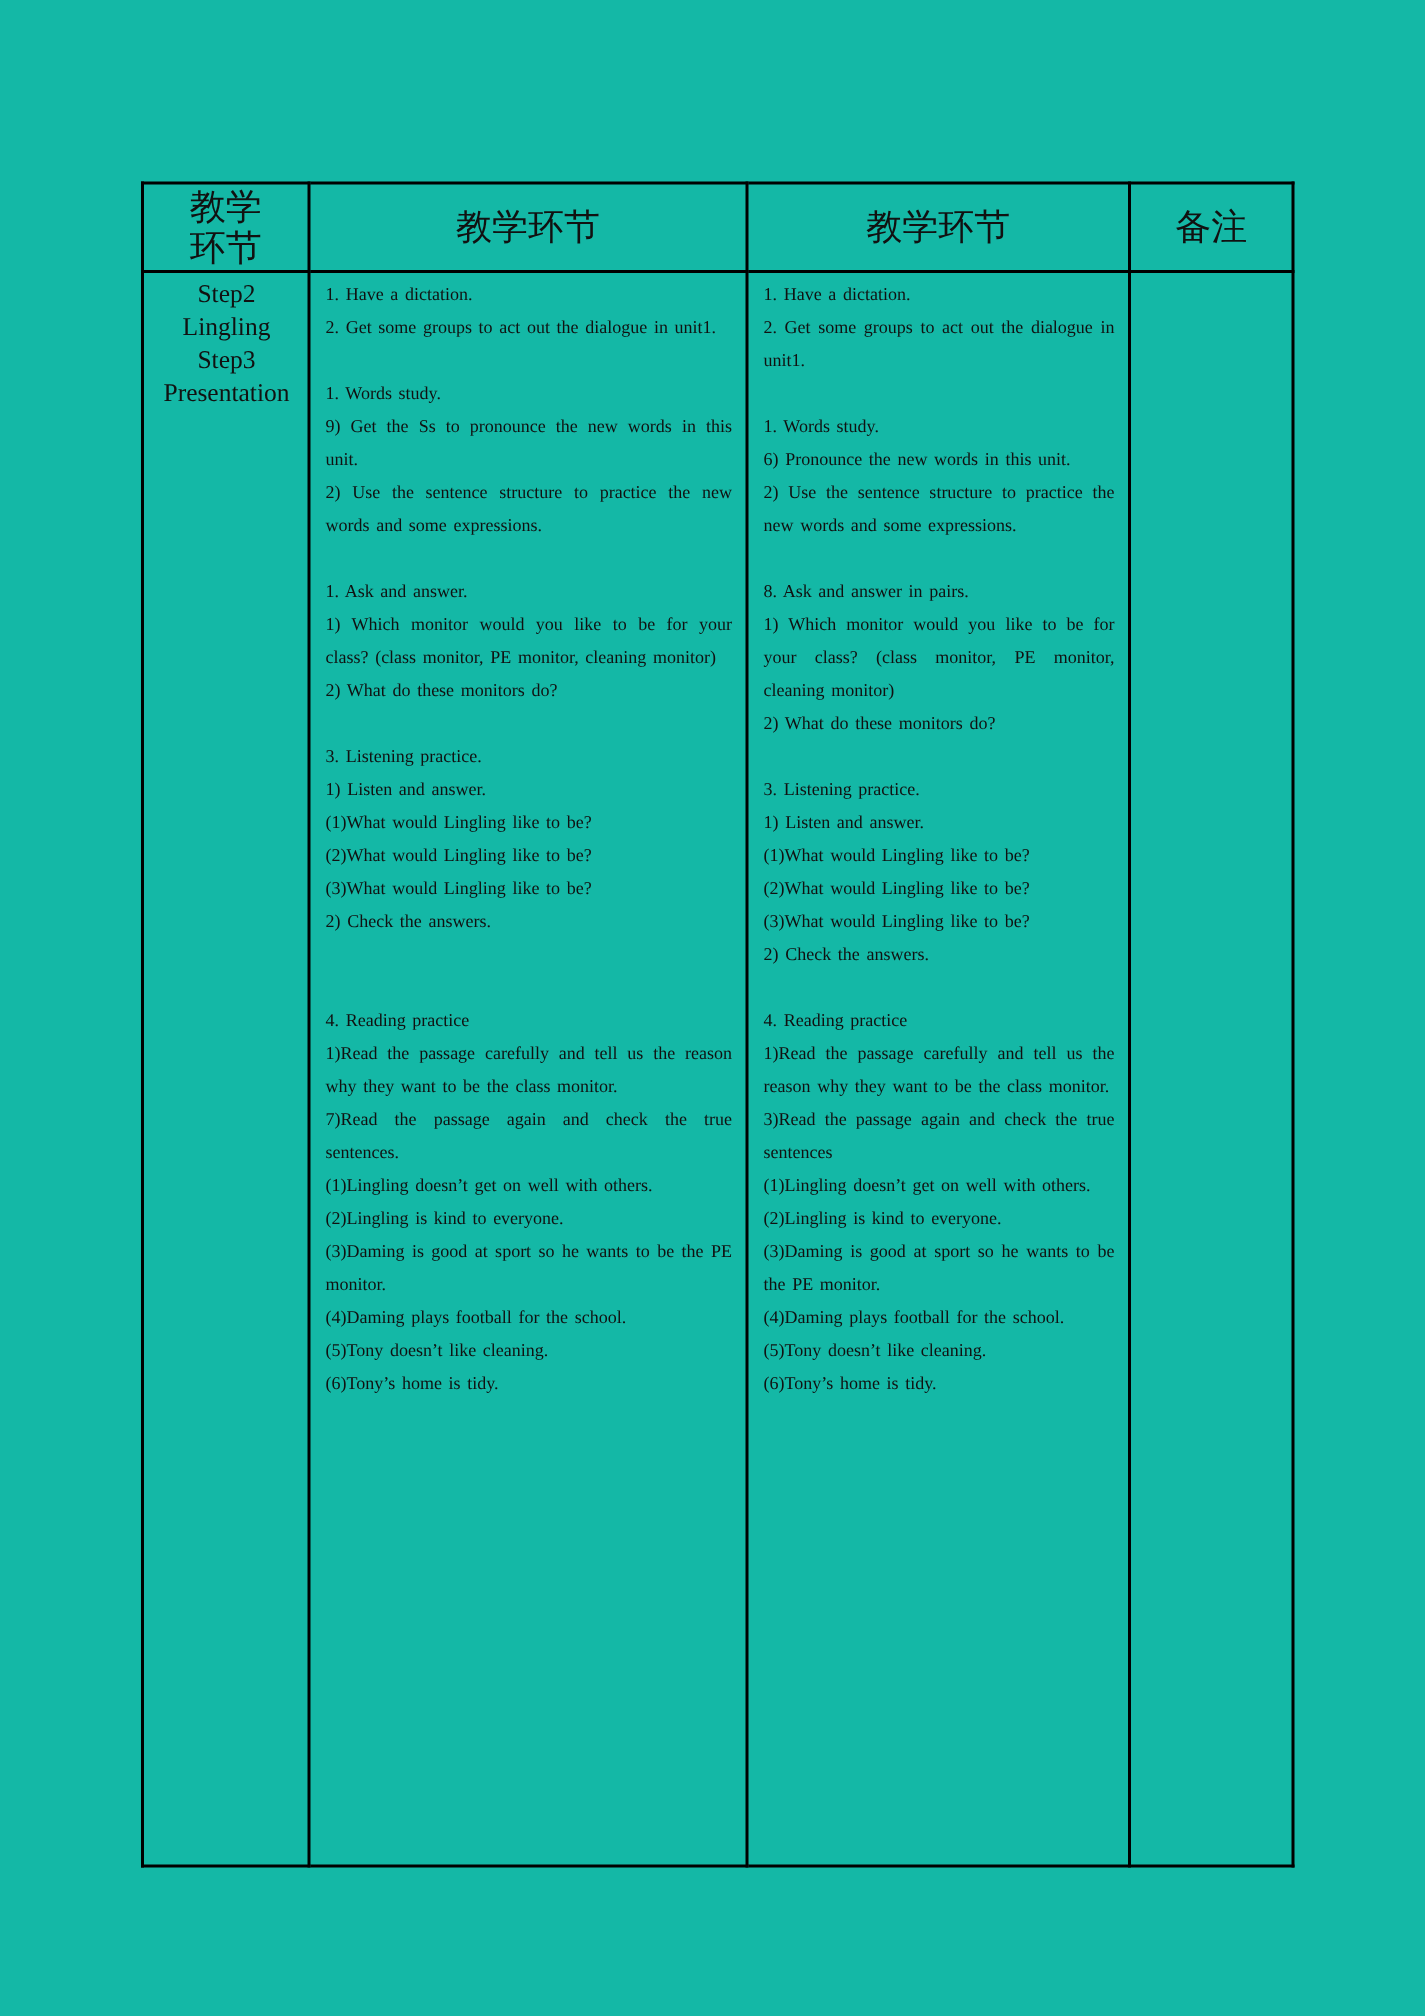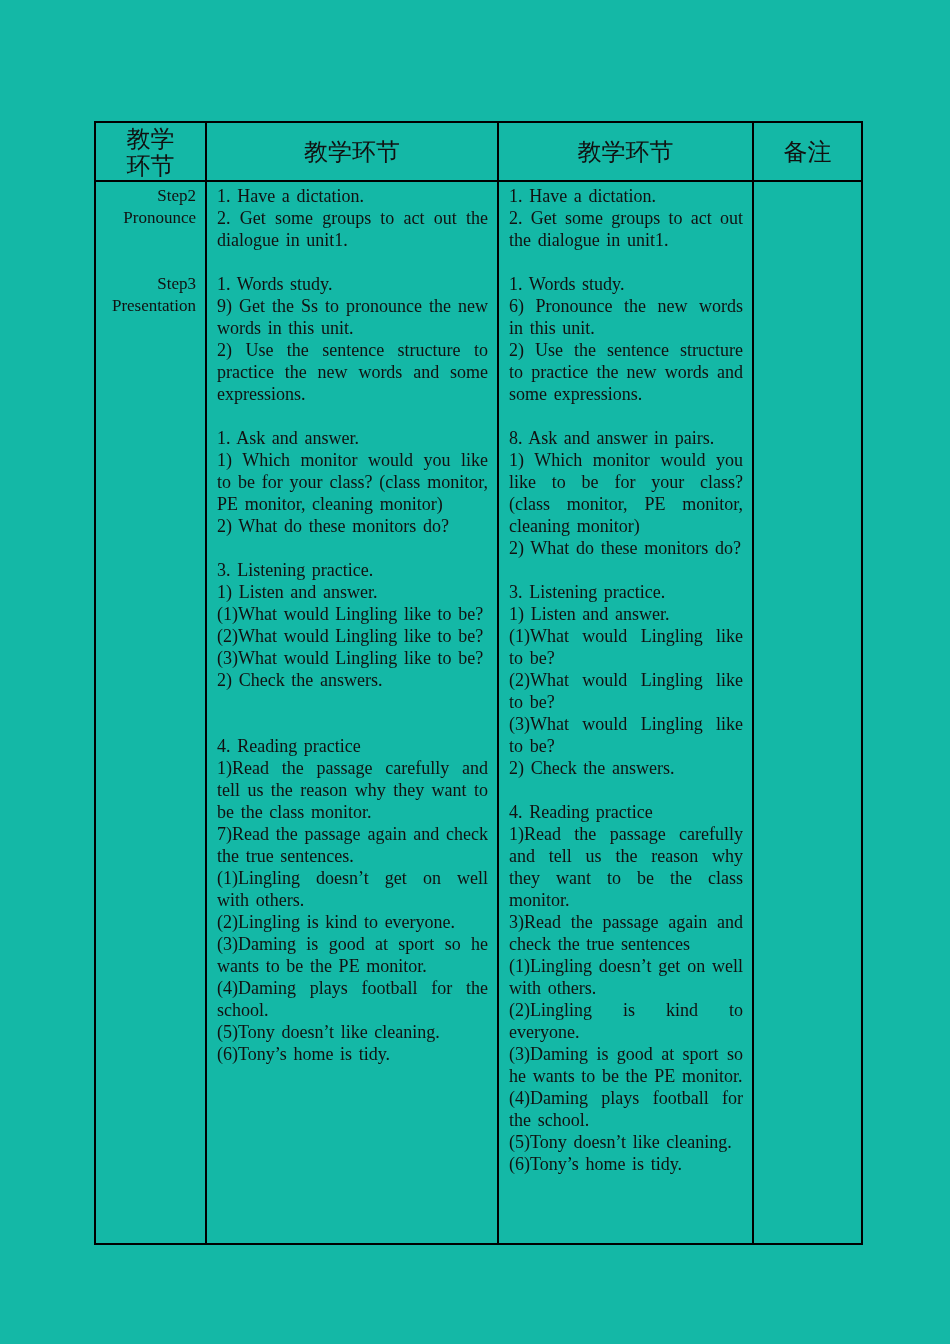--- a/index.html
+++ b/index.html
@@ -56,36 +56,36 @@
   
   tr.body-row td {
     height: 1058px;
     vertical-align: top;
     padding: 3px 9px 0 10px;
   }
   td.cell-stage { padding: 3px 3px 0 9px; }
 
   .para {
     margin: 0;
-    font-size: 18px;
+    font-size: 12px;
     line-height: 22px;
     text-align: justify;
     word-spacing: 0.12em;
   }
   .block + .block { margin-top: 22px; }
   
   td.cell-teacher .block:last-child { margin-top: 44px; }
 
   .stage-line {
     margin: 0;
     font-size: 17px;
     line-height: 22px;
-    text-align: right;
+    text-align: center;
   }
-  .stage-block-2 { margin-top: 44px; }
+  .stage-block-2 { }
 </style>
 </head>
 <body>
 
 <div class="page">
   <table class="lesson-table">
     <colgroup>
       <col class="c-stage">
       <col class="c-teacher">
       <col class="c-student">
@@ -97,21 +97,21 @@
           <span class="hdr-stage-text">教学环节</span>
         </th>
         <th>教学环节</th>
         <th>教学环节</th>
         <th>备注</th>
       </tr>
       <tr class="body-row">
         <td class="cell-stage">
           <div class="stage-block">
             <p class="stage-line">Step2</p>
-            <p class="stage-line">Pronounce</p>
+            <p class="stage-line">Lingling</p>
           </div>
           <div class="stage-block stage-block-2">
             <p class="stage-line">Step3</p>
             <p class="stage-line">Presentation</p>
           </div>
         </td>
         <td class="cell-teacher">
             <div class="block">
               <p class="para">1. Have a dictation.</p>
               <p class="para">2. Get some groups to act out the dialogue in unit1.</p>

